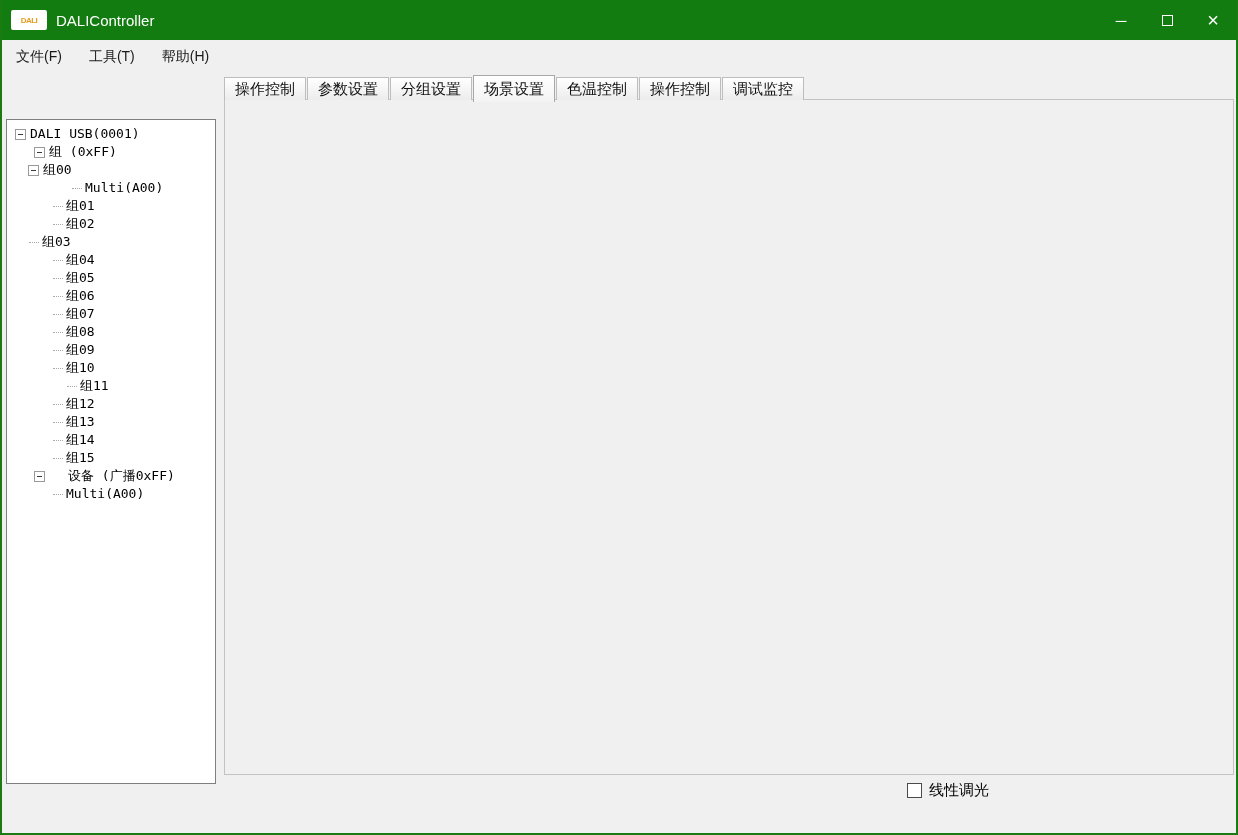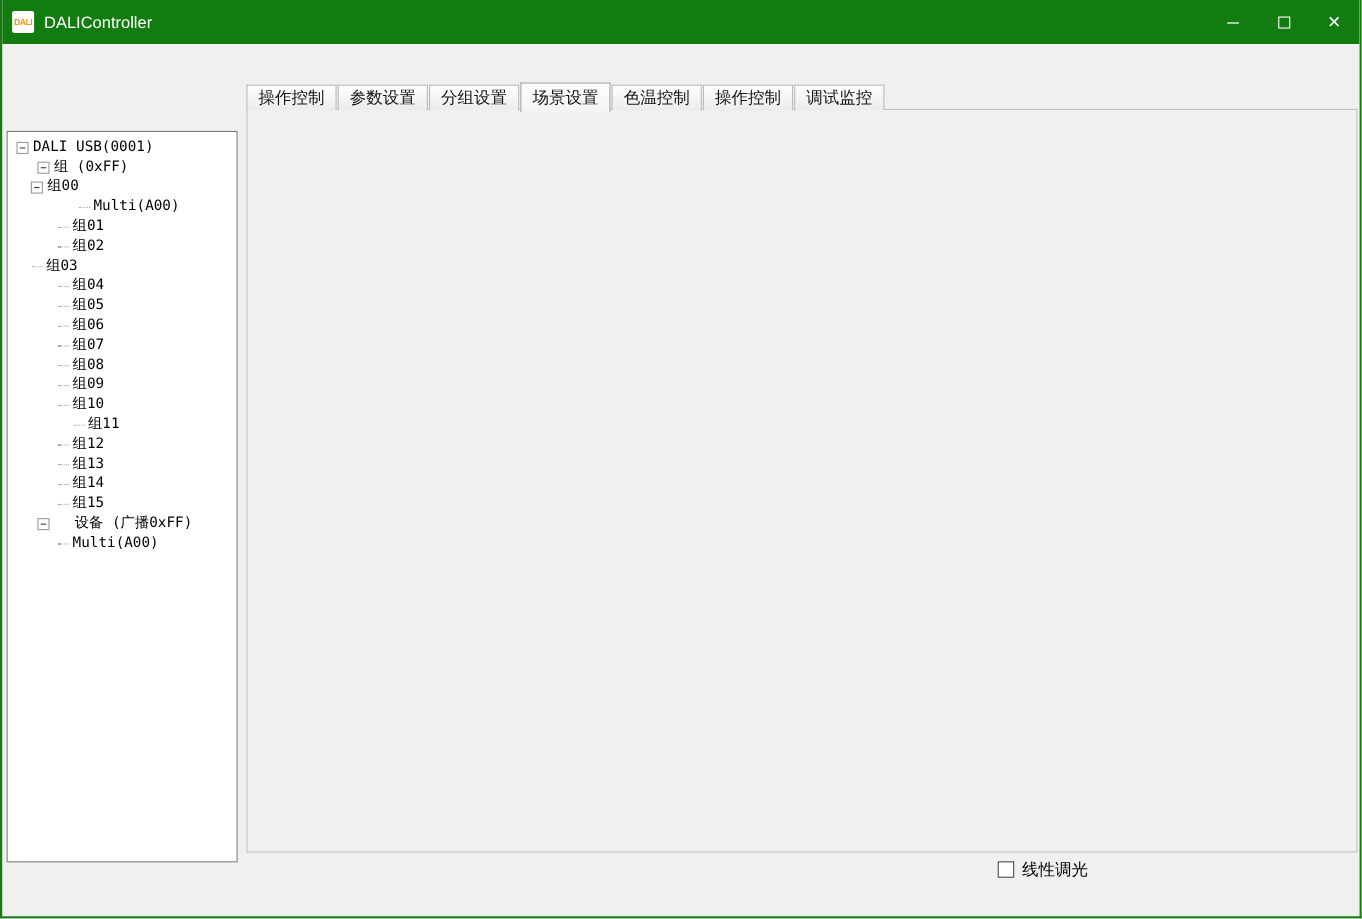--- a/index.html
+++ b/index.html
@@ -8,21 +8,21 @@
 
   .window {
     position:relative; width:1238px; height:835px; background:#f0f0f0;
     border-left:2px solid #1a7b12; border-right:2px solid #1a7b12; border-bottom:2px solid #1a7b12;
     overflow:hidden;
   }
 
   
   .titlebar { position:absolute; left:0; top:0; width:100%; height:40px;
     background:#137c10; display:flex; align-items:center; color:#fff; }
-  .app-icon { width:20px; height:20px; background:#fff; border-radius:2px; margin-left:9px;
+  .app-icon { width:36px; height:20px; background:#fff; border-radius:2px; margin-left:9px;
     display:flex; align-items:center; justify-content:center;
     font-size:8px; font-weight:bold; color:#e69c1e; letter-spacing:-0.5px; overflow:hidden; }
   .title-text { margin-left:9px; font-size:15px; }
   .win-controls { margin-left:auto; display:flex; height:100%; }
   .win-btn { width:46px; height:100%; display:flex; align-items:center; justify-content:center;
     color:#fff; font-size:15px; cursor:default; }
   .maxi-glyph { width:11px; height:11px; border:1px solid #fff; }
   .close-glyph { font-size:20px; line-height:1; }
 
   
@@ -106,20 +106,25 @@
         </div>
       <div class="win-btn">
           <span class="maxi-glyph"></span>
         </div>
       <div class="win-btn">
           <span class="close-glyph">×</span>
         </div>
     </div>
   </div>
 
+  <div class="menubar" id="menubar">
+      <div class="menu-item">文件(F)</div>
+      <div class="menu-item">工具(T)</div>
+      <div class="menu-item">帮助(H)</div>
+    </div>
 
   <div class="tabstrip" id="tabstrip">
       <div class="tab">操作控制</div>
       <div class="tab">参数设置</div>
       <div class="tab">分组设置</div>
       <div class="tab active">场景设置</div>
       <div class="tab">色温控制</div>
       <div class="tab">操作控制</div>
       <div class="tab">调试监控</div>
     </div>

